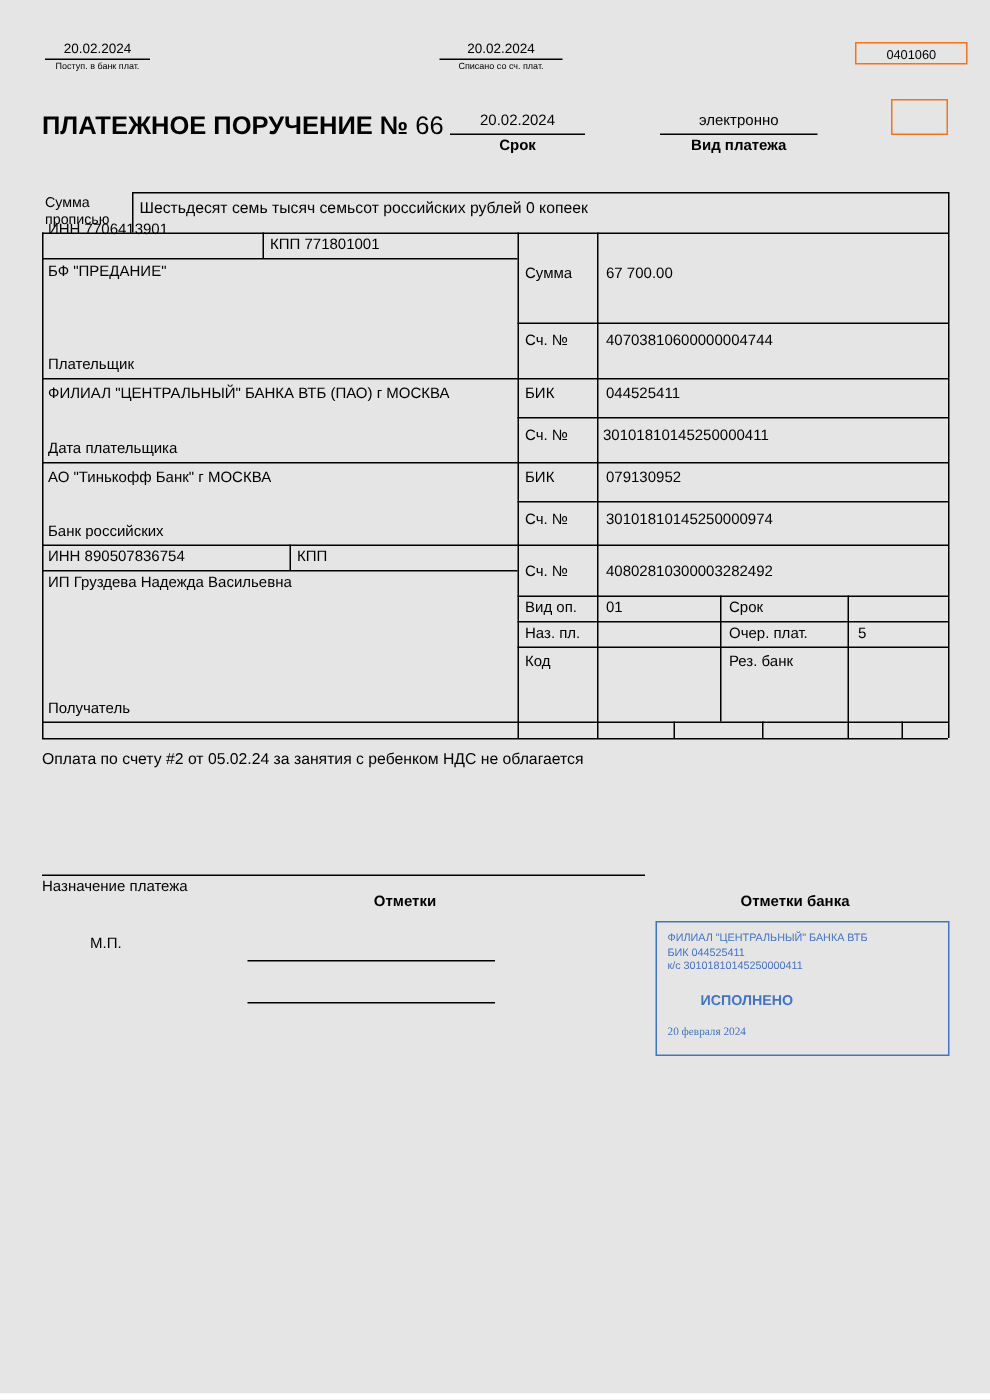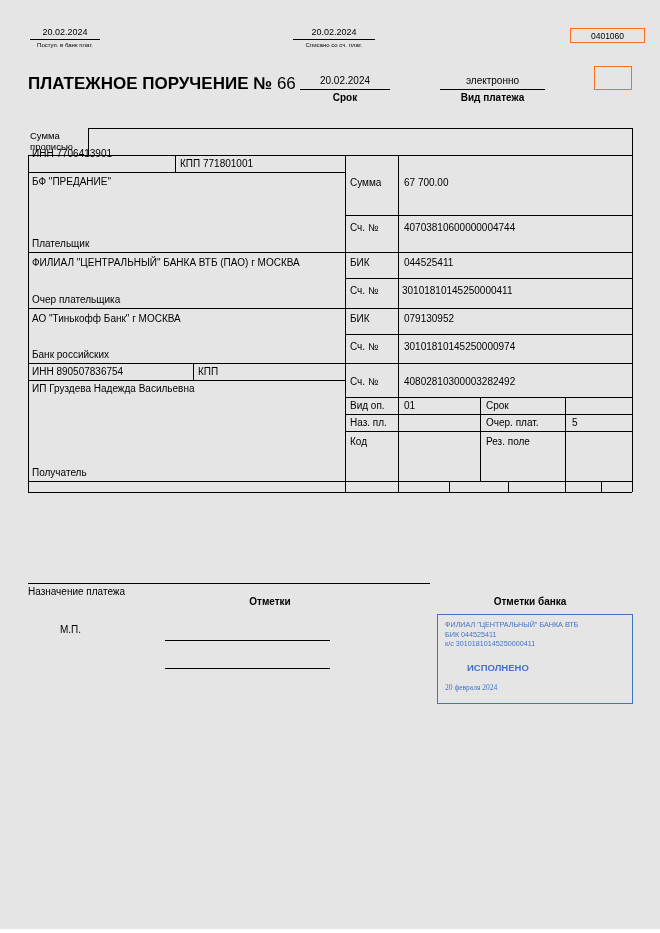--- a/index.html
+++ b/index.html
@@ -50,20 +50,21 @@
   <div class="txt c b" style="left:300px;top:92px;width:90px">Срок</div>
 
   <div class="txt c" style="left:440px;top:75px;width:105px">электронно</div>
   <div class="hl" style="left:440px;top:89px;width:105px"></div>
   <div class="txt c b" style="left:440px;top:92px;width:105px">Вид платежа</div>
 
   <div class="box" style="left:594px;top:66px;width:38px;height:24px"></div>
 
   <div class="txt pre" style="left:30px;top:130px;width:58px;font-size:9.5px;white-space:pre-line">Сумма
 прописью</div>
+  <div class="txt" style="left:93px;top:133px;font-size:10.5px">Шестьдесят семь тысяч семьсот российских рублей 0 копеек</div>
   <div class="hl" style="left:88px;top:128px;width:544px"></div>
   <div class="vl" style="left:88px;top:128px;height:27px"></div>
 
   <div>
     <div class="hl" style="left:28px;top:155px;width:604px"></div>
     <div class="hl" style="left:28px;top:172px;width:317px"></div>
     <div class="hl" style="left:345px;top:215px;width:287px"></div>
     <div class="hl" style="left:28px;top:252px;width:604px"></div>
     <div class="hl" style="left:345px;top:278px;width:287px"></div>
     <div class="hl" style="left:28px;top:308px;width:604px"></div>
@@ -97,21 +98,21 @@
   <div class="txt" style="left:350px;top:177px">Сумма</div>
   <div class="txt" style="left:404px;top:177px">67 700.00</div>
   <div class="txt" style="left:350px;top:222px">Сч. №</div>
   <div class="txt" style="left:404px;top:222px">40703810600000004744</div>
 
   <div class="txt" style="left:32px;top:257px">ФИЛИАЛ "ЦЕНТРАЛЬНЫЙ" БАНКА ВТБ (ПАО) г МОСКВА</div>
   <div class="txt" style="left:350px;top:257px">БИК</div>
   <div class="txt" style="left:404px;top:257px">044525411</div>
   <div class="txt" style="left:350px;top:285px">Сч. №</div>
   <div class="txt" style="left:402px;top:285px">30101810145250000411</div>
-  <div class="txt" style="left:32px;top:294px">Очер плательщика</div>
+  <div class="txt" style="left:32px;top:294px">Дата плательщика</div>
 
   <div class="txt" style="left:32px;top:313px">АО "Тинькофф Банк" г МОСКВА</div>
   <div class="txt" style="left:350px;top:313px">БИК</div>
   <div class="txt" style="left:404px;top:313px">079130952</div>
   <div class="txt" style="left:350px;top:341px">Сч. №</div>
   <div class="txt" style="left:404px;top:341px">30101810145250000974</div>
   <div class="txt" style="left:32px;top:349px">Банк российских</div>
 
   <div class="txt" style="left:32px;top:366px">ИНН 890507836754</div>
   <div class="txt" style="left:198px;top:366px">КПП</div>
@@ -121,24 +122,25 @@
 
   <div class="txt" style="left:350px;top:400px">Вид оп.</div>
   <div class="txt" style="left:404px;top:400px">01</div>
   <div class="txt" style="left:486px;top:400px">Срок</div>
 
   <div class="txt" style="left:350px;top:417px">Наз. пл.</div>
   <div class="txt" style="left:486px;top:417px">Очер. плат.</div>
   <div class="txt" style="left:572px;top:417px">5</div>
 
   <div class="txt" style="left:350px;top:436px">Код</div>
-  <div class="txt" style="left:486px;top:436px">Рез. поле</div>
+  <div class="txt" style="left:486px;top:436px">Рез. банк</div>
 
   <div class="txt" style="left:32px;top:467px">Получатель</div>
 
+  <div class="txt" style="left:28px;top:500px;font-size:10.5px">Оплата по счету #2 от 05.02.24 за занятия с ребенком НДС не облагается</div>
   <div class="hl" style="left:28px;top:583px;width:402px"></div>
   <div class="txt" style="left:28px;top:586px">Назначение платежа</div>
 
   <div class="txt c b" style="left:200px;top:596px;width:140px">Отметки</div>
   <div class="txt c b" style="left:460px;top:596px;width:140px">Отметки банка</div>
   <div class="txt" style="left:60px;top:624px">М.П.</div>
 
   <div class="hl" style="left:165px;top:640px;width:165px"></div>
   <div class="hl" style="left:165px;top:668px;width:165px"></div>
 

